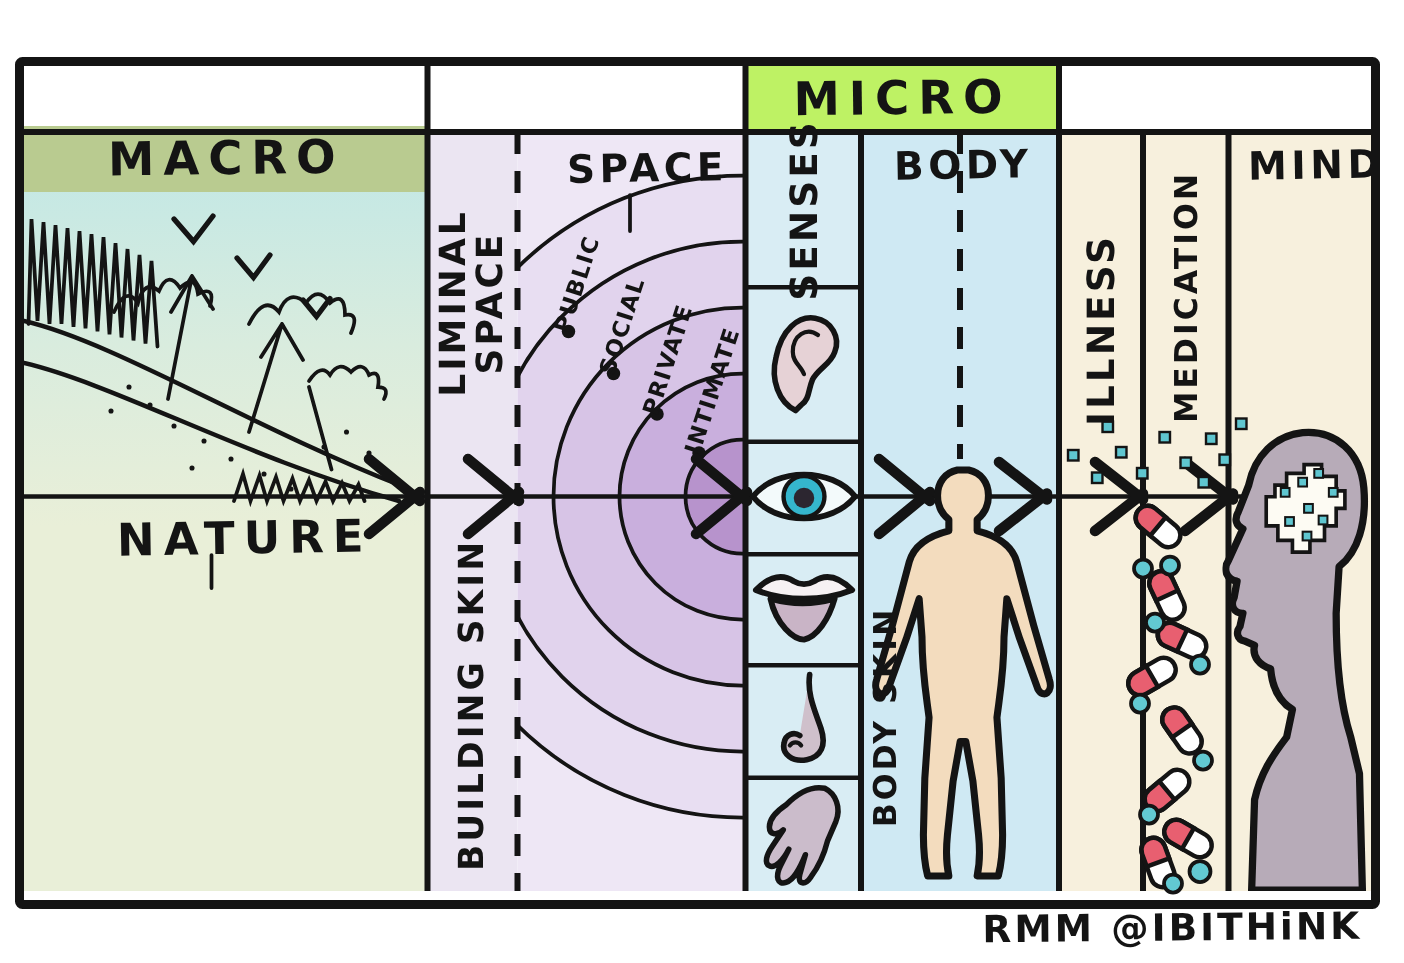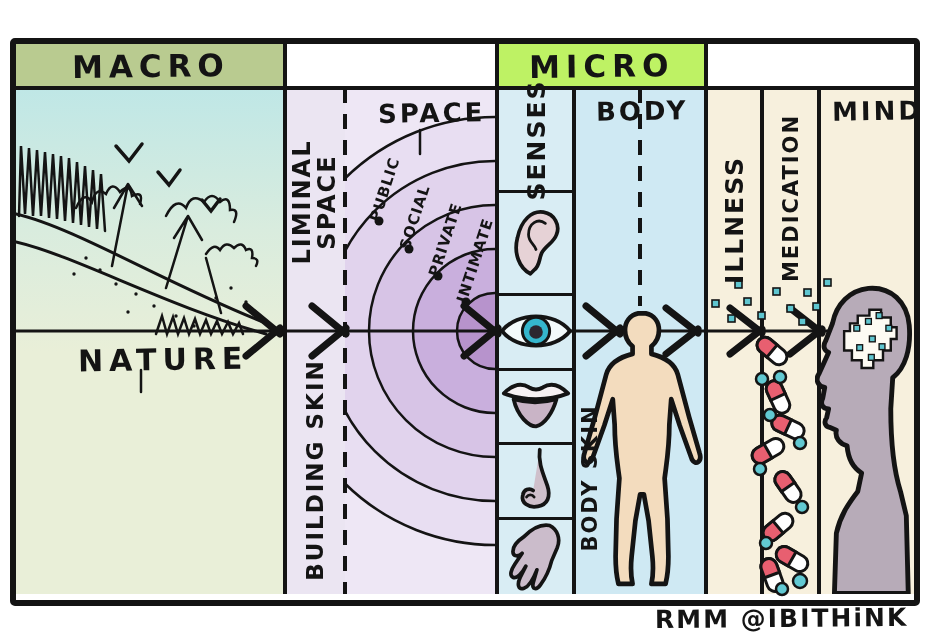--- a/index.html
+++ b/index.html
@@ -47,21 +47,21 @@
       <circle cx="93" cy="188" r="4.5" fill="#141414"></circle>
       <circle cx="121" cy="214" r="4.5" fill="#141414"></circle>
     </svg>
   </div>
   <div class="panel" style="left:497px;width:77px;background:#d9edf4;"></div>
   <div class="panel" style="left:574px;width:132px;background:#cfe9f3;"></div>
   <div class="panel" style="left:706px;width:56px;background:#f7f0dd;"></div>
   <div class="panel" style="left:762px;width:57px;background:#f7f0dd;"></div>
   <div class="panel" style="left:819px;width:95px;background:#f7f0dd;"></div>
 
-  <div class="hdr" style="left:16px;width:269px;background:#b9cb90;">
+  <div class="hdr" style="left:16px;width:269px;background:#b9cb90;margin-top:40px;">
     <span>MACRO</span>
     </div>
   <div class="hdr" style="left:497px;width:209px;background:#bef264;">
     <span>MICRO</span>
     </div>
 
   <div class="hline" style="left:16px;top:86px;width:898px;"></div>
   <div class="vline" style="left:283px;top:44px;height:550px;"></div>
   <div class="vdash" style="left:343px;top:88px;height:506px;"></div>
   <div class="vline" style="left:495px;top:44px;height:550px;"></div>

